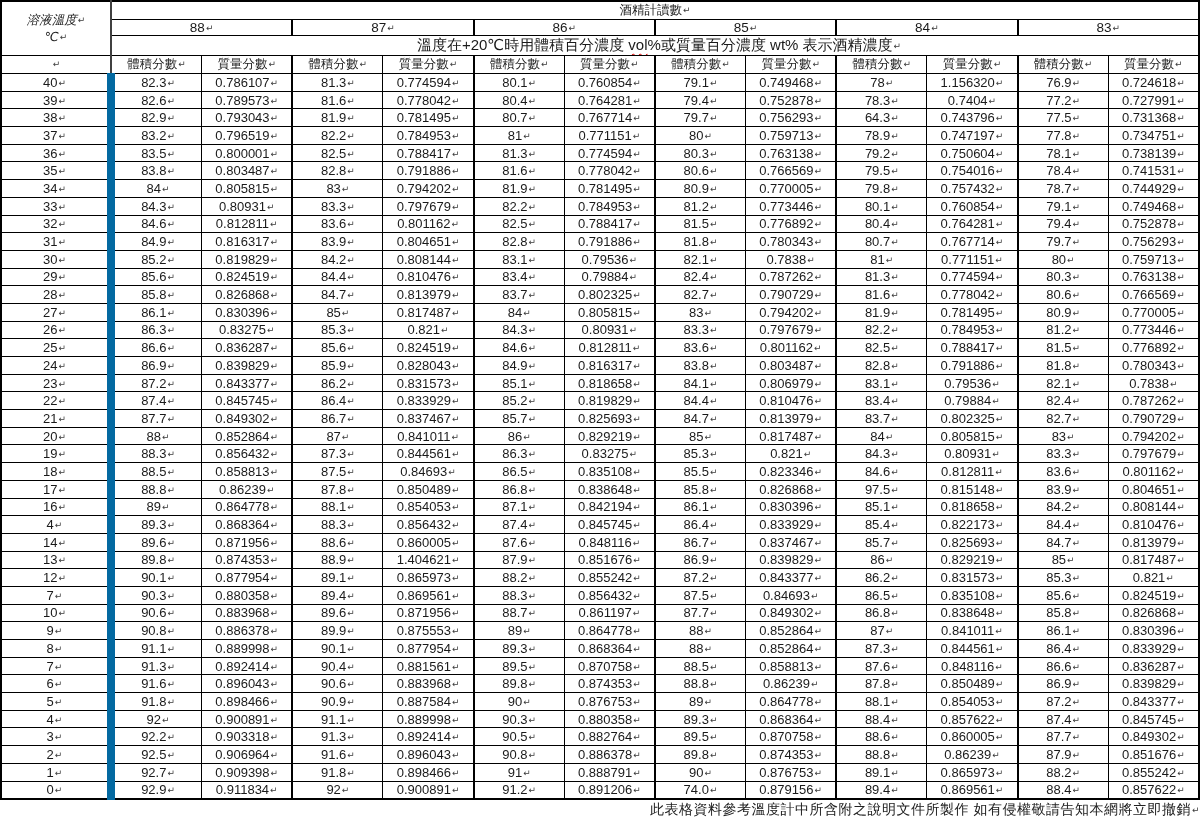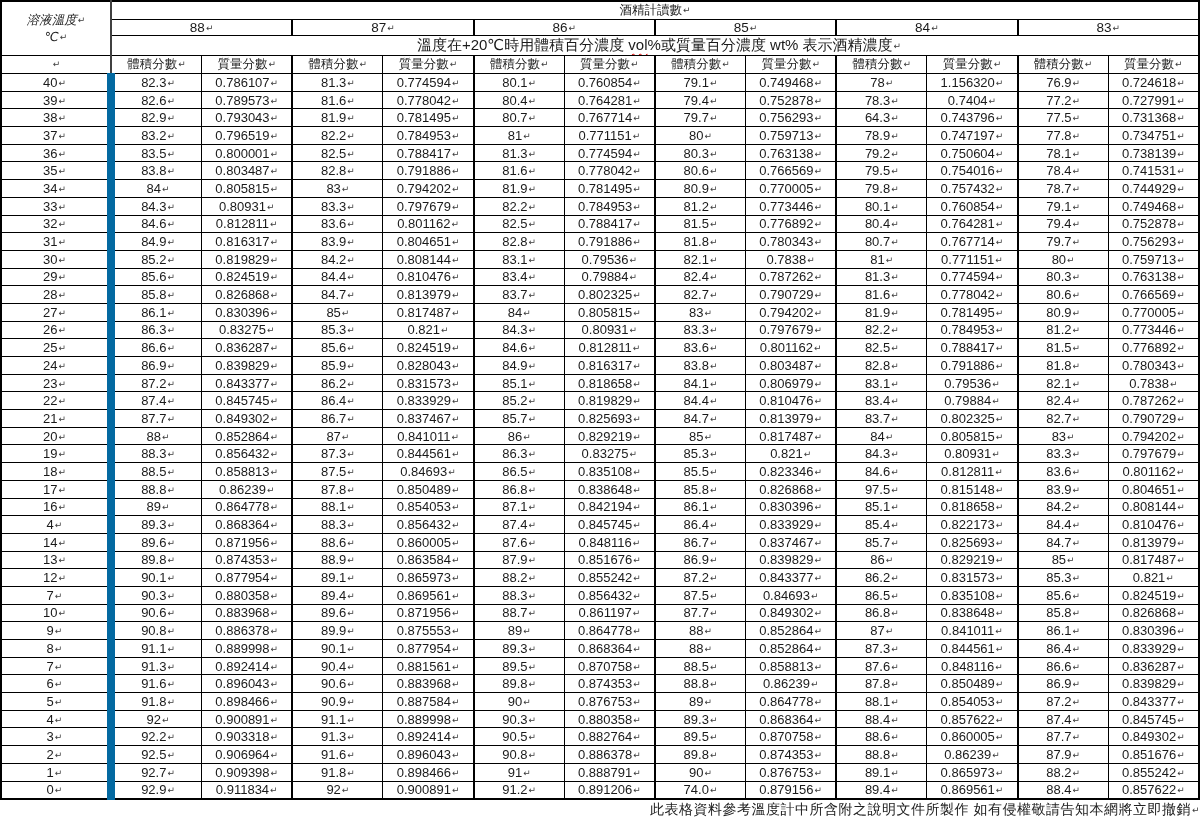--- a/index.html
+++ b/index.html
@@ -515,21 +515,21 @@
           <td class="sep-strong"><span class="v">85.7</span><span class="m">↵</span></td>
           <td class="sep-light"><span class="v">0.825693</span><span class="m">↵</span></td>
           <td class="sep-strong"><span class="v">84.7</span><span class="m">↵</span></td>
           <td class="sep-light"><span class="v">0.813979</span><span class="m">↵</span></td>
         </tr>
         <tr>
           <td class="temp"><span class="v">13</span><span class="m">↵</span></td>
           <td class="sep-strong"><span class="v">89.8</span><span class="m">↵</span></td>
           <td class="sep-light"><span class="v">0.874353</span><span class="m">↵</span></td>
           <td class="sep-strong"><span class="v">88.9</span><span class="m">↵</span></td>
-          <td class="sep-light"><span class="v">0.863584</span><span class="m">↵</span></td>
+          <td class="sep-light"><span class="v">1.404621</span><span class="m">↵</span></td>
           <td class="sep-strong"><span class="v">87.9</span><span class="m">↵</span></td>
           <td class="sep-light"><span class="v">0.851676</span><span class="m">↵</span></td>
           <td class="sep-strong"><span class="v">86.9</span><span class="m">↵</span></td>
           <td class="sep-light"><span class="v">0.839829</span><span class="m">↵</span></td>
           <td class="sep-strong"><span class="v">86</span><span class="m">↵</span></td>
           <td class="sep-light"><span class="v">0.829219</span><span class="m">↵</span></td>
           <td class="sep-strong"><span class="v">85</span><span class="m">↵</span></td>
           <td class="sep-light"><span class="v">0.817487</span><span class="m">↵</span></td>
         </tr>
         <tr>

